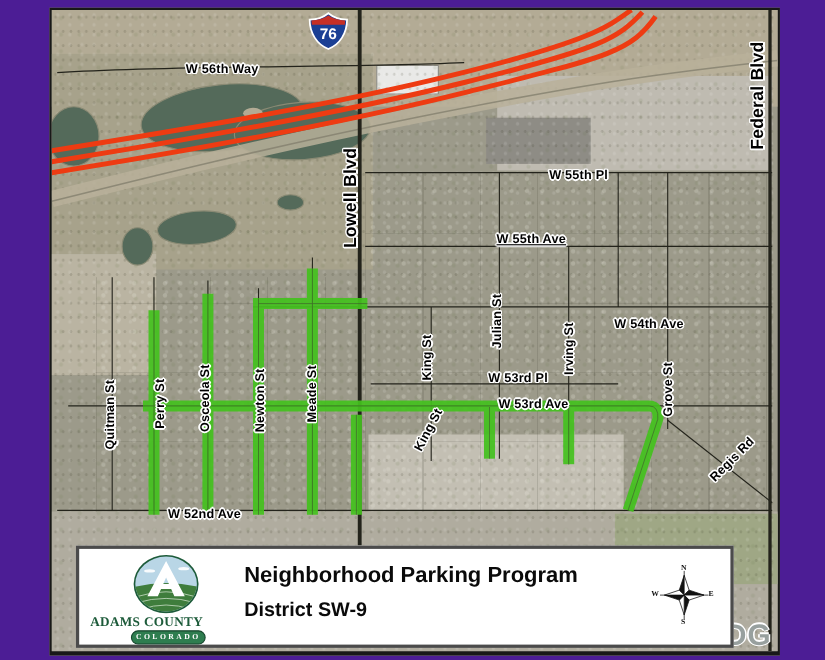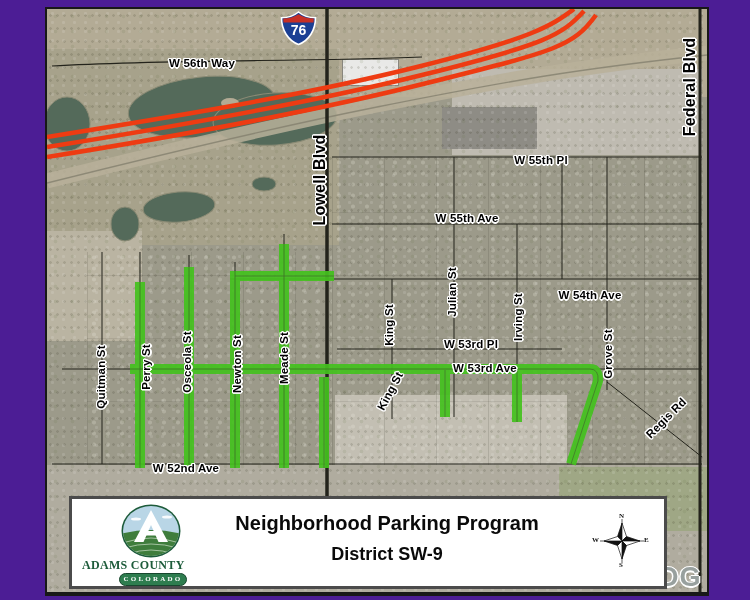--- a/index.html
+++ b/index.html
@@ -38,21 +38,21 @@
   #shield{position:absolute;left:233px;top:2px;width:37px;height:35px;z-index:7;}
   #shield .num{position:absolute;left:0;top:11px;width:100%;text-align:center;
        color:#fff;font-size:14px;font-weight:700;}
   
   #watermark{position:absolute;left:612px;top:553px;z-index:10;font-size:27px;font-weight:700;
        color:#98a09e;letter-spacing:1px;
        text-shadow:-1.5px 0 0 #fff,1.5px 0 0 #fff,0 -1.5px 0 #fff,0 1.5px 0 #fff;}
   
   #titlebox{position:absolute;left:22px;top:487px;width:592px;height:87px;background:#fff;
        border:3px solid #4b4b4b;z-index:20;}
-  #titles{position:absolute;left:150px;top:0;width:330px;height:100%;text-align:center;color:#0a0a0a;}
+  #titles{position:absolute;left:150px;top:0;width:330px;height:100%;text-align:left;color:#0a0a0a;}
   #title1{margin-top:13px;font-size:20px;font-weight:700;}
   #title2{margin-top:9px;font-size:18px;font-weight:700;}
   
   #logo{position:absolute;left:10px;top:2px;width:140px;height:84px;}
   #logo-oval{position:absolute;left:38px;top:3px;width:62px;height:54px;}
   #logo-name{position:absolute;left:0;top:57px;width:140px;
        font-family:"Liberation Serif",serif;font-size:12px;font-weight:700;color:#1d5b3a;letter-spacing:.3px;}
   #logo-pill{position:absolute;left:37px;top:72px;width:66px;height:11px;background:#2e7d4f;
        border:1px solid #174req none;border:1px solid #17472e;border-radius:7px;
        color:#fff;font-family:"Liberation Serif",serif;font-size:7px;font-weight:700;
@@ -156,22 +156,22 @@
       <svg width="37" height="35" viewBox="0 0 37 35">
         <path d="M18.5 1 C 13 5.5, 6.5 6.8, 1.5 6.8 C 1.5 19, 8 29.5, 18.5 33.5 C 29 29.5, 35.5 19, 35.5 6.8 C 30.5 6.8, 24 5.5, 18.5 1 Z" fill="#1b3f94" stroke="#ffffff" stroke-width="1.6"></path>
         <path d="M3.2 7.6 C 9 7.4, 14.5 6, 18.5 3.2 C 22.5 6, 28 7.4, 33.8 7.6 L 33.5 11.5 L 3.5 11.5 Z" fill="#c62f25"></path>
       </svg>
       <div class="num">76</div>
     </div>
 
     <div class="lbl" style="left:155px;top:54px;">W 56th Way</div>
     <div class="lbl v big" style="left:273px;top:171px;">Lowell Blvd</div>
     <div class="lbl v big" style="left:643px;top:78px;">Federal Blvd</div>
-    <div class="lbl" style="left:473px;top:151px;padding-left:42px;">W 55th Pl</div>
-    <div class="lbl" style="left:420px;top:209px;">W 55th Ave</div>
+    <div class="lbl" style="left:458px;top:151px;padding-left:42px;">W 55th Pl</div>
+    <div class="lbl" style="left:436px;top:209px;text-decoration:underline;">W 55th Ave</div>
     <div class="lbl" style="left:543px;top:286px;">W 54th Ave</div>
     <div class="lbl v" style="left:54px;top:368px;">Quitman St</div>
     <div class="lbl v" style="left:99px;top:358px;">Perry St</div>
     <div class="lbl v" style="left:140px;top:353px;">Osceola St</div>
     <div class="lbl v" style="left:190px;top:355px;">Newton St</div>
     <div class="lbl v" style="left:237px;top:349px;">Meade St</div>
     <div class="lbl v" style="left:342px;top:316px;">King St</div>
     <div class="lbl d62" style="left:343px;top:382px;">King St</div>
     <div class="lbl v" style="left:405px;top:283px;">Julian St</div>
     <div class="lbl v" style="left:471px;top:308px;">Irving St</div>

